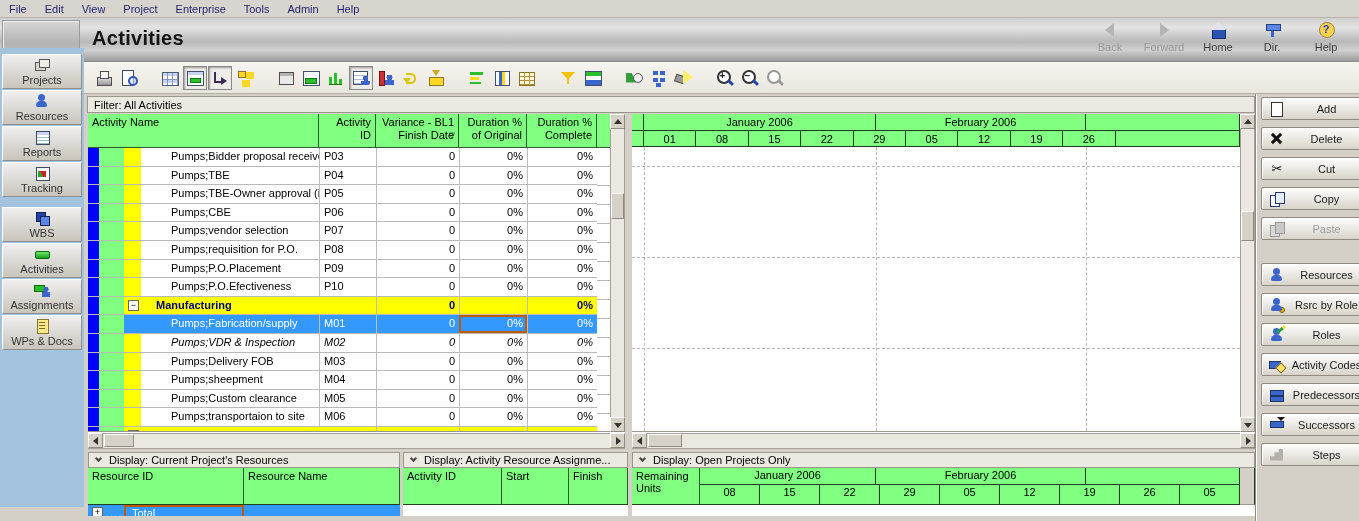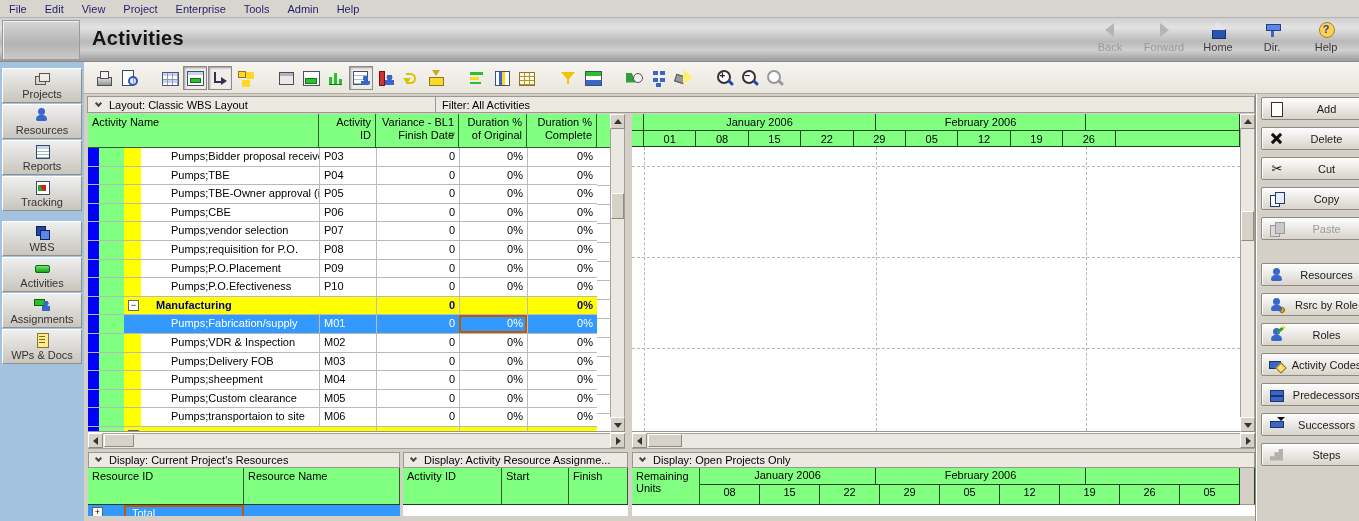--- a/index.html
+++ b/index.html
@@ -77,21 +77,21 @@
   .ti.schedule::after  { left:9px; top:5px; width:8px; height:8px; border-radius:50%; background:#f1f1f1; border:1px solid #555; }
   .ti.global-change::before { left:4px; top:3px; width:5px; height:4px; background:#3a66cc; box-shadow:7px 0 #3a66cc,0 7px #3a66cc,7px 7px #3a66cc,3px 12px #3a66cc; }
   .ti.spotlight::before { left:1px; top:7px; width:8px; height:6px; background:#9a9a9a; border:1px solid #555; transform:rotate(18deg); }
   .ti.spotlight::after  { left:9px; top:2px; border-top:7px solid transparent; border-bottom:7px solid transparent; border-left:10px solid #fff06a; }
   .ti.zoom::before { left:2px; top:2px; width:10px; height:10px; border:2px solid #333; border-radius:50%; background:#fdfdfd; }
   .ti.zoom::after  { left:12px; top:13px; width:7px; height:3px; background:#2244aa; transform:rotate(45deg); border-radius:1px; }
   .ti.zoom.disabled::before { border-color:#999; }
   .ti.zoom.disabled::after  { background:#999; }
 
   
-  #sidebar { position:absolute; left:0; top:62px; width:84px; height:459px; background:#a3c2de; padding-top:6px; }
+  #sidebar { position:absolute; left:0; top:48px; width:84px; height:459px; background:#a3c2de; padding-top:6px; }
   .side-group { margin:0 2px 10px 2px; }
   .side-btn { width:80px; height:35px; margin-bottom:1px; text-align:center; cursor:pointer;
     background:linear-gradient(180deg,#efefef,#c9c5bc); border:1px solid #8f8f8f; border-top-color:#fff; border-left-color:#fff; }
   .side-btn .lbl { display:block; color:#333; margin-top:-1px; }
   .si { display:inline-block; width:16px; height:16px; position:relative; margin-top:2px; }
   .si::before,.si::after { content:""; position:absolute; }
   .si.projects::before { left:1px; top:5px; width:9px; height:7px; background:#d9d5cc; border:1px solid #555; }
   .si.projects::after  { left:5px; top:2px; width:9px; height:7px; background:#f0ede5; border:1px solid #555; }
   .si.resources::before,.ai.resources::before { left:4px; top:1px; width:7px; height:7px; border-radius:50%; background:#3a66cc; }
   .si.resources::after,.ai.resources::after  { left:2px; top:8px; width:11px; height:6px; border-radius:5px 5px 2px 2px; background:#3a66cc; }
@@ -311,24 +311,20 @@
     </div>
     <div class="side-group">
       <div class="side-btn"><span class="si wbs"></span><span class="lbl">WBS</span></div>
       <div class="side-btn"><span class="si activities"></span><span class="lbl">Activities</span></div>
       <div class="side-btn"><span class="si assignments"></span><span class="lbl">Assignments</span></div>
       <div class="side-btn"><span class="si wps-docs"></span><span class="lbl">WPs &amp; Docs</span></div>
     </div>
   </div>
 
 <div id="layoutbar">
-  <div class="sect sect1">
-    <span class="chev"></span>
-    <span>Layout: Classic WBS Layout</span>
-  </div>
   <div class="sect" style="flex:1">
     <span>Filter: All Activities</span>
   </div>
 </div>
 
 <div id="acttable">
   <div id="at-head">
       <div class="ghead" style="left: 0px; top: 0px; width: 231px; height: 34px;">Activity Name</div>
       <div class="ghead right" style="left: 231px; top: 0px; width: 57px; height: 34px;">Activity ID</div>
       <div class="ghead right" style="left: 288px; top: 0px; width: 83px; height: 34px;">Variance - BL1 Finish Date<span class="sort-tri">▽</span></div>
@@ -431,21 +427,21 @@
         <div class="band" style="left: 0px; width: 11px; background: rgb(0, 0, 255);"></div>
         <div class="band" style="left: 11px; width: 25px; background: rgb(128, 255, 128);"></div>
         <div class="sel-bg" style="left: 36px; right: 0px; background: rgb(51, 153, 255);"></div>
         <div class="tcell" style="left: 79px; width: 152px;">Pumps;Fabrication/supply</div>
         <div class="tcell cellline" style="left: 231px; width: 57px;">M01</div>
         <div class="tcell num cellline" style="left: 288px; width: 83px;">0</div>
         <div class="tcell num cellline" style="left: 371px; width: 68px;">0%</div>
         <div class="tcell num cellline" style="left: 439px; width: 70px;">0%</div>
         <div class="cell-focus" style="left: 371px; width: 68px;"></div>
       </div>
-      <div class="trow" style="top: 186px; height: 18.6px;">
+      <div class="trow" style="top: 186px; height: 18.6px; font-style: italic;">
         <div class="band" style="left: 0px; width: 11px; background: rgb(0, 0, 255);"></div>
         <div class="band" style="left: 11px; width: 25px; background: rgb(128, 255, 128);"></div>
         <div class="band" style="left: 36px; width: 17px; background: rgb(255, 255, 0);"></div>
         <div class="tcell" style="left: 79px; width: 152px;">Pumps;VDR &amp; Inspection</div>
         <div class="tcell cellline" style="left: 231px; width: 57px;">M02</div>
         <div class="tcell num cellline" style="left: 288px; width: 83px;">0</div>
         <div class="tcell num cellline" style="left: 371px; width: 68px;">0%</div>
         <div class="tcell num cellline" style="left: 439px; width: 70px;">0%</div>
       </div>
       <div class="trow" style="top: 204.6px; height: 18.6px;">

